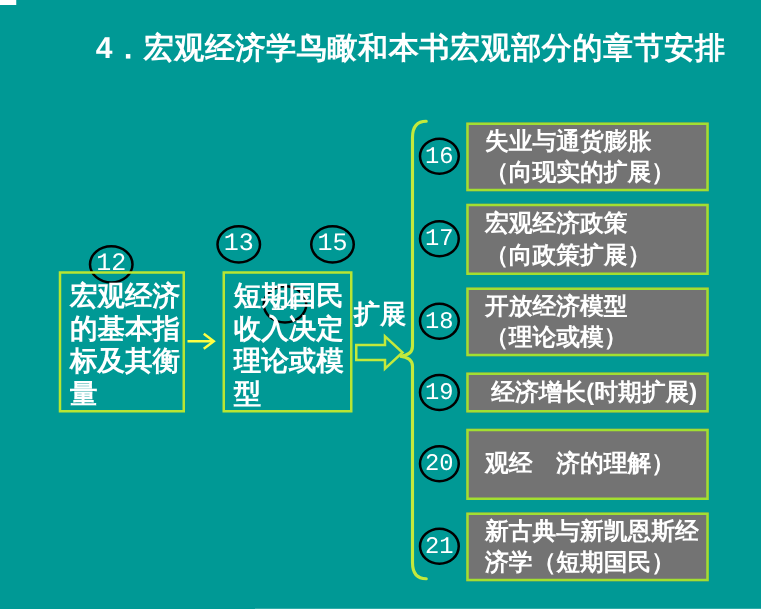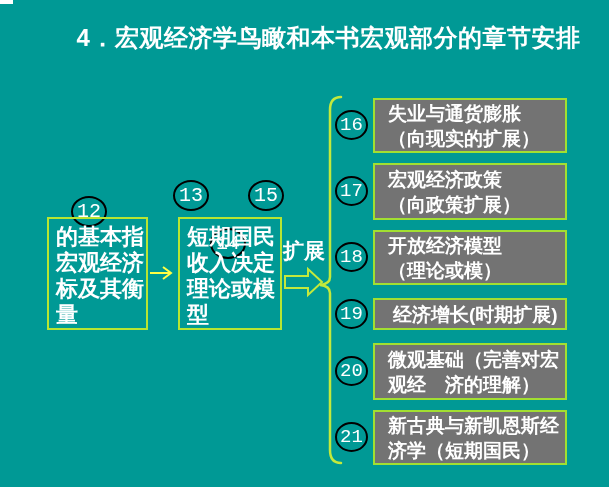--- a/index.html
+++ b/index.html
@@ -71,22 +71,22 @@
 <body>
 
 <div class="slide">
 
   <div class="corner-artifact"></div>
 
   <div class="title">4．宏观经济学鸟瞰和本书宏观部分的章节安排</div>
 
   <div class="cnum left" style="left:71px;top:180px;margin-top:16px;">12</div>
   <div class="tealbox" style="left:47px;top:217px;width:101px;height:113px;">
+    <div>宏观经济</div>
     <div>的基本指</div>
-    <div>宏观经济</div>
     <div>标及其衡</div>
     <div>量</div>
   </div>
 
   <svg style="left:148px;top:264px;" width="28" height="18" viewBox="0 0 28 18">
     <line x1="2" y1="9" x2="22" y2="9" stroke="#ffff44" stroke-width="2"></line>
     <polyline points="15,3 23,9 15,15" fill="none" stroke="#ffff44" stroke-width="2"></polyline>
   </svg>
 
   <div class="cnum left" style="left:173px;top:180px;">13</div>
@@ -126,21 +126,20 @@
     <div>（理论或模）</div>
   </div>
 
   <div class="cnum right" style="left:335px;top:299px;">19</div>
   <div class="bluebox" style="top:298px;height:32px;padding-left:18px;">
     <div>经济增长(时期扩展)</div>
   </div>
 
   <div class="cnum right" style="left:335px;top:356px;">20</div>
   <div class="bluebox" style="top:343px;height:57px;">
-    <div>微观基础（完善对宏</div>
     <div>观经　济的理解）</div>
   </div>
 
   <div class="cnum right" style="left:335px;top:422px;">21</div>
   <div class="bluebox" style="top:410px;height:55px;">
     <div>新古典与新凯恩斯经</div>
     <div>济学（短期国民）</div>
   </div>
 
 </div>

